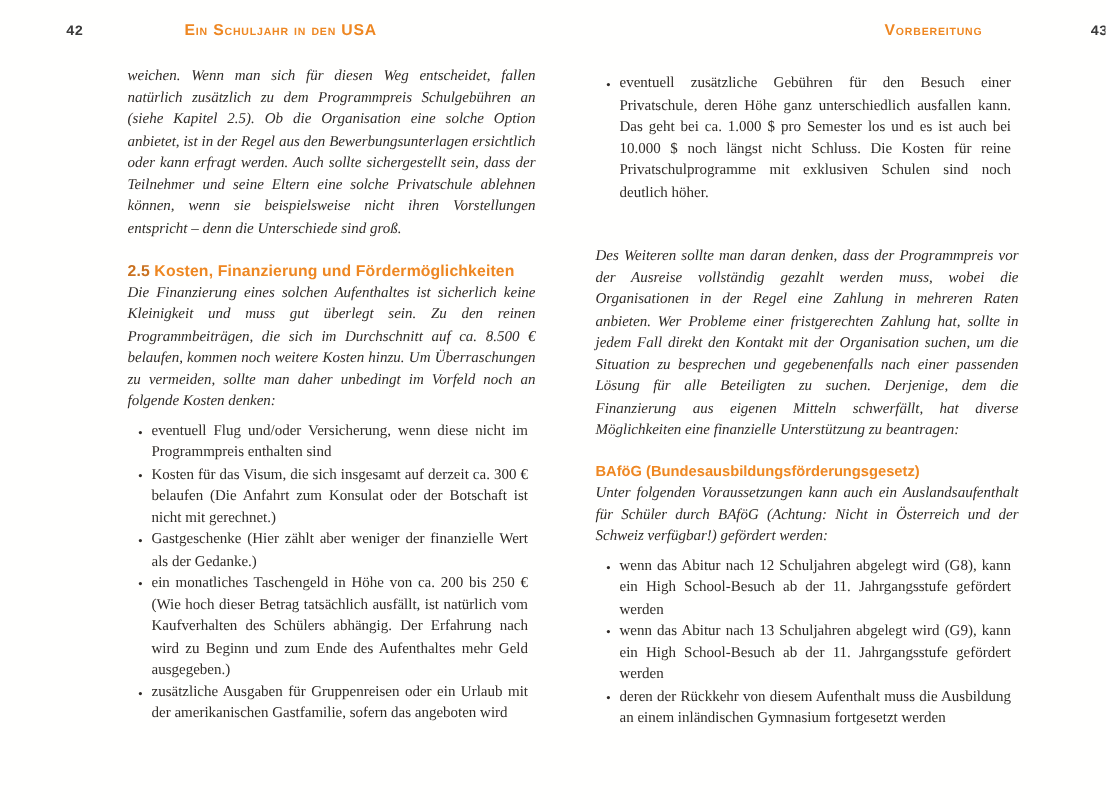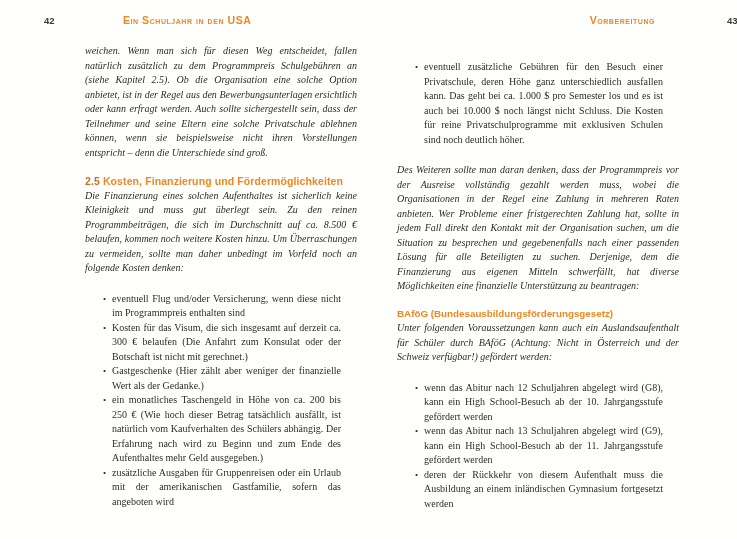--- a/index.html
+++ b/index.html
@@ -28,57 +28,57 @@
     font-size:10.5px;
     letter-spacing:.55px;
     color:var(--accent);
     white-space:nowrap;
   }
   .running-head .rh-bold{font-weight:800;}
   .rh-left{left:85px;padding-left:38px;}
   .rh-right{right:82px;}
   .page-num{
     position:absolute;top:15px;
-    font-family:Liberation Sans, sans-serif;
+    font-family:Liberation Mono, monospace;
     font-weight:bold;
     font-size:9.5px;
     color:var(--page-num);
   }
   .pn-left{left:44px;}
   .pn-right{left:687px;margin-left:40px;}
   
   .col{
     position:absolute;top:44px;
     font-size:10px;
     line-height:14.5px;
     text-align:justify;
   }
   .col-left{left:85px;width:272px;}
   .col-right{left:397px;width:282px;}
   p{margin:0;font-style:italic;}
-  .para-gap{margin-top:6px;}
+  .para-gap{margin-top:28px;}
   .section-heading{
     font-family:"Liberation Sans", sans-serif;
     font-weight:bold;
     font-size:10.5px;
     color:var(--accent);
     margin-top:14px;
     text-align:left;
     letter-spacing:.1px;
   }
   .section-heading .sec-num{color:var(--heading-number);margin-right:3px;}
   .subheading{
     font-family:"Liberation Sans", sans-serif;
     font-weight:bold;
     font-size:9.8px;
     color:var(--accent);
     margin-top:13px;
     text-align:left;
   }
-  ul.bullets{list-style:none;margin:16px;padding:0;}
+  ul.bullets{list-style:none;margin:5px;padding:0;}
   ul.bullets li{
     position:relative;
     padding-left:11px;
   }
   ul.bullets li::before{
     content:"\2022";
     position:absolute;
     left:2px;top:0;
     font-size:9px;
   }
@@ -117,17 +117,17 @@
     <li>eventuell zusätzliche Gebühren für den Besuch einer Privatschule, deren Höhe ganz unterschiedlich ausfallen kann. Das geht bei ca. 1.000 $ pro Semester los und es ist auch bei 10.000 $ noch längst nicht Schluss. Die Kosten für reine Privatschulprogramme mit exklusiven Schulen sind noch deutlich höher.</li>
   </ul>
 
   <p class="para-gap">Des Weiteren sollte man daran denken, dass der Programmpreis vor der Ausreise vollständig gezahlt werden muss, wobei die Organisationen in der Regel eine Zahlung in mehreren Raten anbieten. Wer Probleme einer fristgerechten Zahlung hat, sollte in jedem Fall direkt den Kontakt mit der Organisation suchen, um die Situation zu besprechen und gegebenenfalls nach einer passenden Lösung für alle Beteiligten zu suchen. Derjenige, dem die Finanzierung aus eigenen Mitteln schwerfällt, hat diverse Möglichkeiten eine finanzielle Unterstützung zu beantragen:</p>
 
   <div class="subheading">BAföG (Bundesausbildungsförderungsgesetz)</div>
 
   <p>Unter folgenden Voraussetzungen kann auch ein Auslandsaufenthalt für Schüler durch BAföG (Achtung: Nicht in Österreich und der Schweiz verfügbar!) gefördert werden:</p>
 
   <ul class="bullets">
-    <li>wenn das Abitur nach 12 Schuljahren abgelegt wird (G8), kann ein High School-Besuch ab der 10. Jahrgangsstufe gefördert werden</li>
+    <li>wenn das Abitur nach 12 Schuljahren abgelegt wird (G8), kann ein High School-Besuch ab der 11. Jahrgangsstufe gefördert werden</li>
     <li>wenn das Abitur nach 13 Schuljahren abgelegt wird (G9), kann ein High School-Besuch ab der 11. Jahrgangsstufe gefördert werden</li>
     <li>deren der Rückkehr von diesem Aufenthalt muss die Ausbildung an einem inländischen Gymnasium fortgesetzt werden</li>
   </ul>
 </div>
 
 </body></html>

